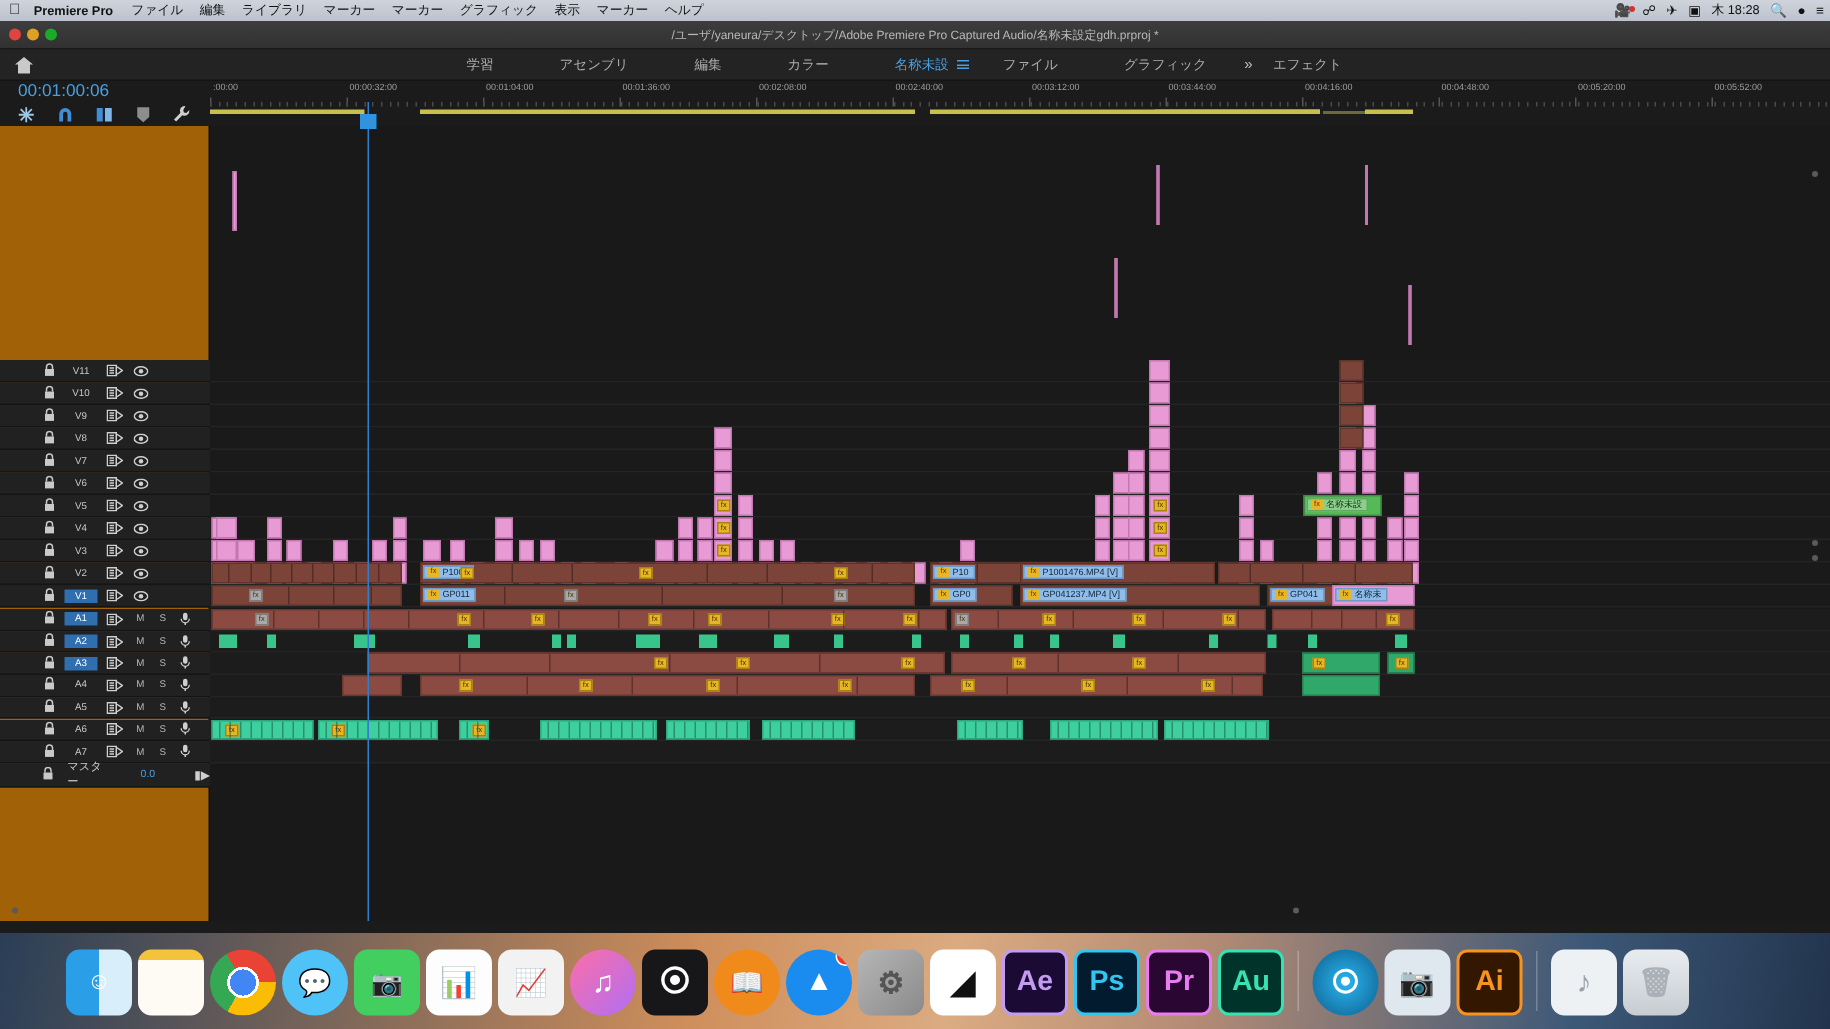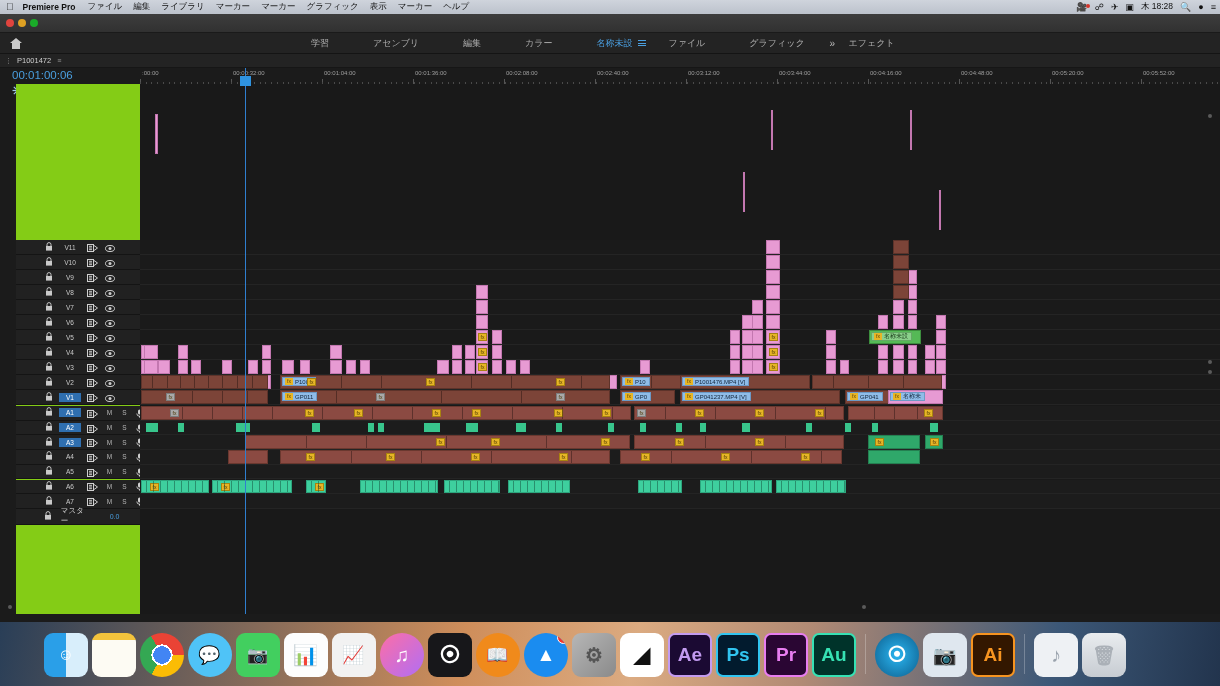--- a/index.html
+++ b/index.html
@@ -125,22 +125,22 @@
   
   .playhead {
     position: absolute; top: 0px; width: 1px; background: #2f7fd0; z-index: 30;
   }
   .playhead-head {
     position: absolute; top: 8px; left: -5px; width: 11px; height: 10px; background: #2f93e0;
   }
 
   
   .track-headers {
-    position: absolute; left: 16px; top: 30px; width: 140px; height: 530px;
-    background: #84cc16; border-right: 1px solid #0d0d0d;
+    position: absolute; left: 0; top: 30px; width: 140px; height: 530px;
+    background: #a16207; border-right: 1px solid #0d0d0d;
   }
   .th-row {
     position: absolute; left: 0; width: 140px;
     display: flex; align-items: center;
     border-bottom: 1px solid #141414;
     background: #212121;
   }
   .th-row .lock { margin-left: 28px; width: 10px; color: #cfcfcf; font-size: 8px; text-align:center;}
   .th-row .tname {
     margin-left: 5px; width: 22px; font-size: 6.5px; color: #c9c9c9; text-align: center;
@@ -251,20 +251,21 @@
   </div>
 
   <div class="app">
 
     <div class="titlebar">
       <div class="traffic">
         <span class="tl r"></span>
         <span class="tl y"></span>
         <span class="tl g"></span>
       </div>
+      <span class="title-text">/ユーザ/yaneura/デスクトップ/Adobe Premiere Pro Captured Audio/名称未設定gdh.prproj *</span>
     </div>
 
     <div class="workspaces">
       <span class="home-icon">
         <svg width="14" height="13" viewBox="0 0 14 13">
             <path d="M7 1 L1 6 L3 6 L3 12 L11 12 L11 6 L13 6 Z" fill="#c9c9c9"></path>
           </svg>
       </span>
       <div class="ws-list">
         <span class="ws-item">学習</span>
@@ -279,25 +280,20 @@
           </span>
         <span class="ws-item">ファイル</span>
         <span class="ws-item">グラフィック</span>
         <span class="ws-item">エフェクト</span>
       </div>
       <span class="ws-more">»</span>
     </div>
 
     <div class="tl-panel">
 
-      <div class="tl-tabbar">
-        <span class="tl-tab-dots">⋮</span>
-        <span class="tl-tab-name">P1001472</span>
-        <span class="tl-tab-menu">≡</span>
-      </div>
 
       <div class="tl-header">
         <div class="tc-display">00:01:00:06</div>
 
         <div class="tl-tools">
           <span class="tool">
             <svg width="11" height="11" viewBox="0 0 11 11">
                 <g stroke="#9fc9ea" stroke-width="1.2">
                   <line x1="5.5" y1="0.5" x2="5.5" y2="10.5"></line>
                   <line x1="0.5" y1="5.5" x2="10.5" y2="5.5"></line>

